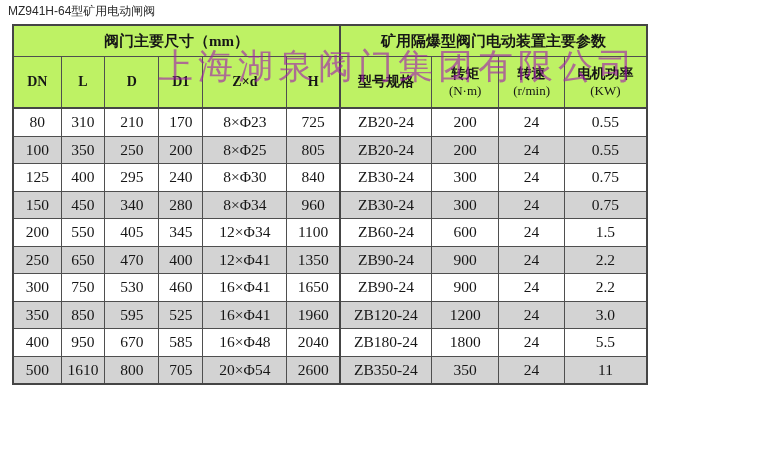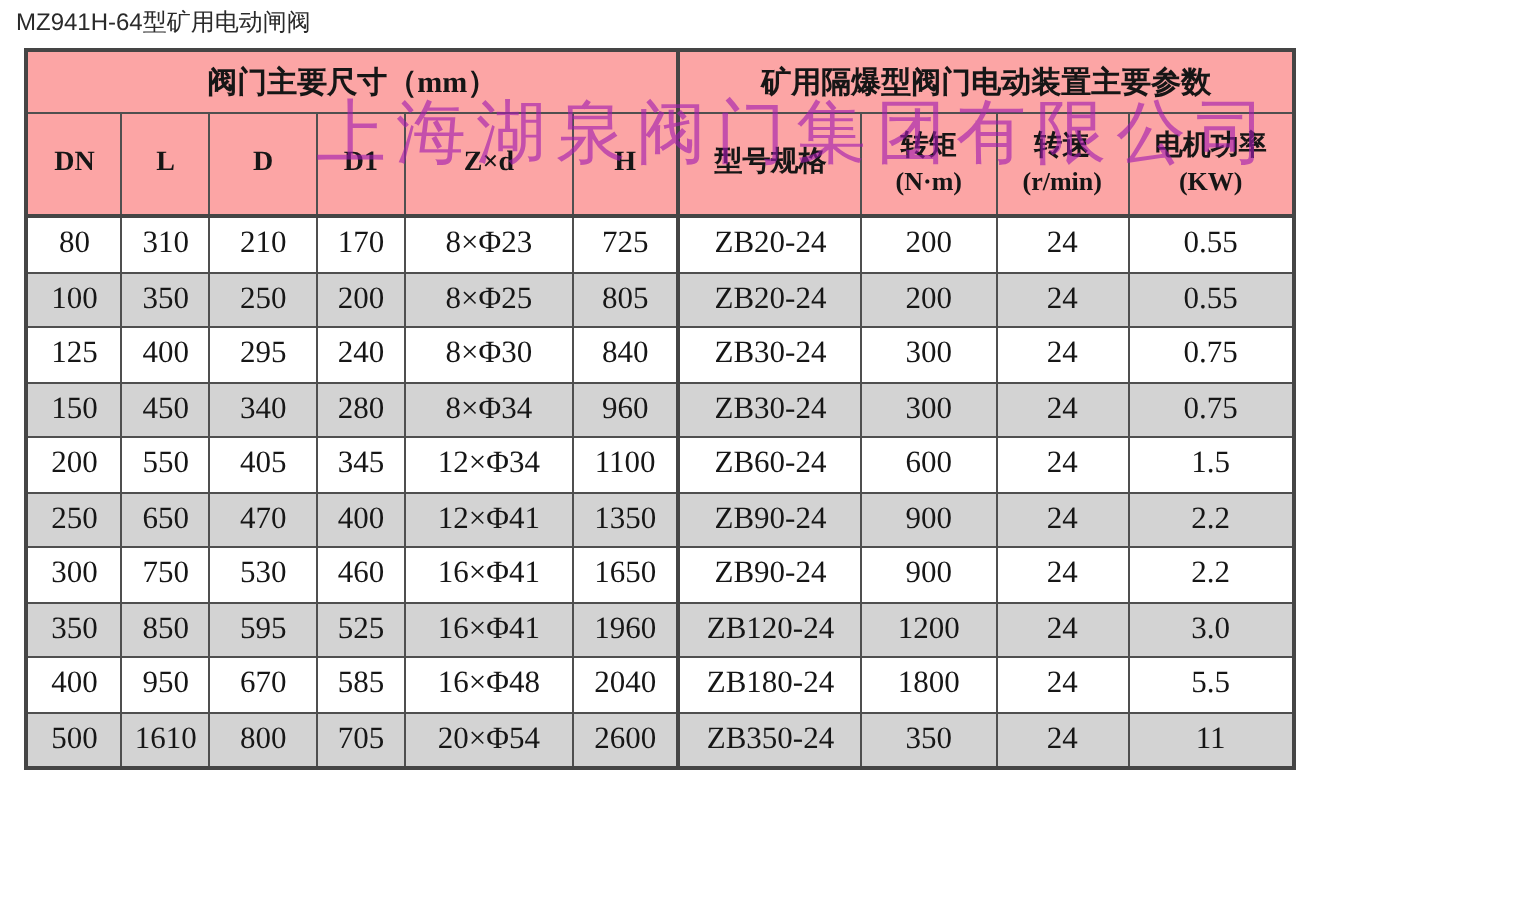--- a/index.html
+++ b/index.html
@@ -41,25 +41,25 @@
     border: 2px solid #454545;
   }
   .spec th, .spec td {
     border: 1px solid #4f4f4f;
     text-align: center;
     vertical-align: middle;
     color: #161616;
     padding: 0;
     overflow: hidden;
   }
-  .spec thead th { background: #fca5a5; font-weight: bold; }
+  .spec thead th { background: #bef264; font-weight: bold; }
   .spec thead { border-bottom: 2px solid #454545; }
   tr.group-row th { height: 30px; font-size: 15px; }
   tr.col-row th { height: 50px; font-size: 14px; line-height: 1.25; }
-  tr.col-row .unit { font-size: 13px; font-weight: bold; }
+  tr.col-row .unit { font-size: 13px; font-weight: normal; }
   .spec tbody td { height: 26.5px; font-size: 15.5px; background: #ffffff; }
   .spec tbody tr:nth-child(even) td { background: #d3d3d3; }
   
   .spec .sec, .spec tr.col-row th:nth-child(7), .spec tbody td:nth-child(7) {
     border-left: 2px solid #454545;
   }
 </style>
 </head>
 <body>
 

